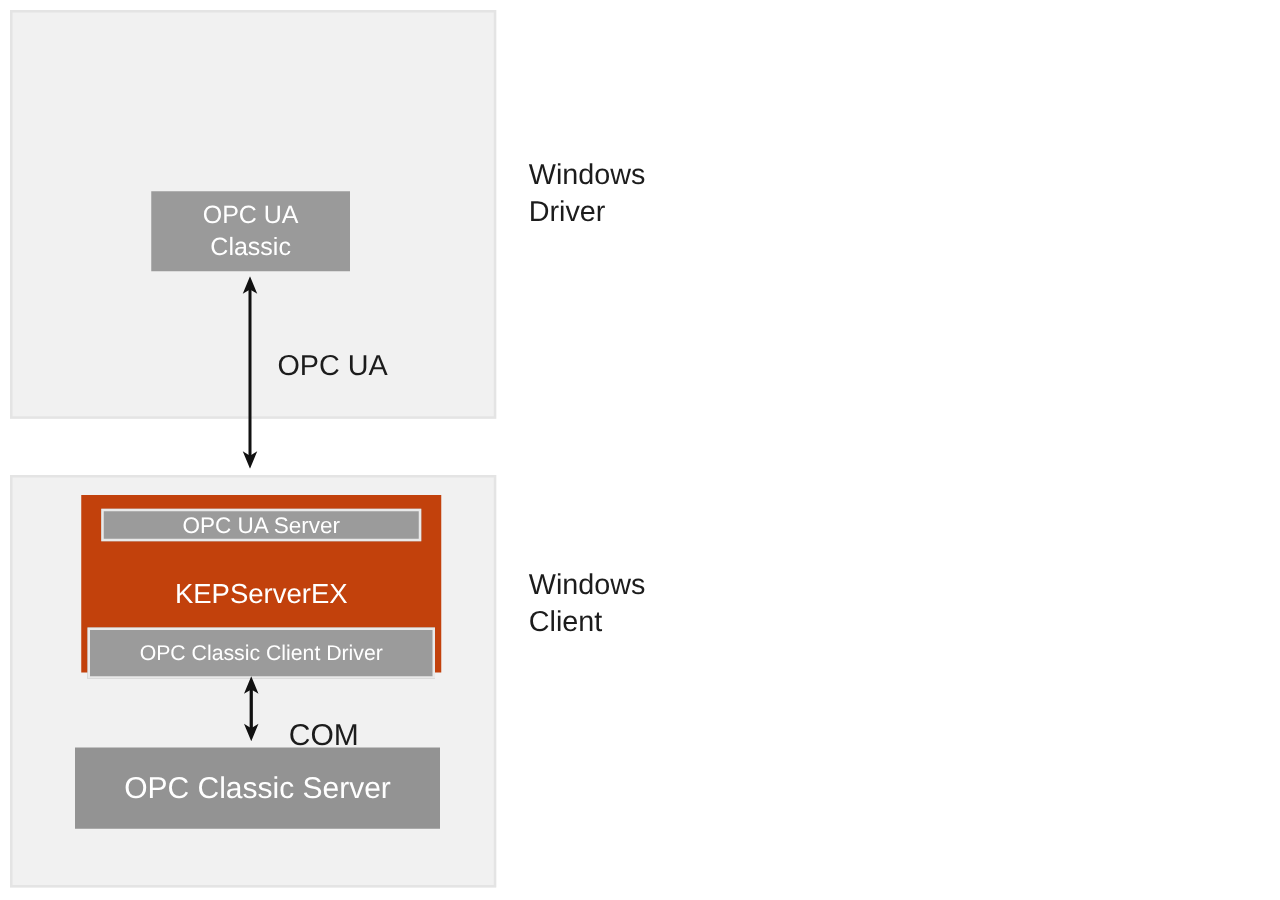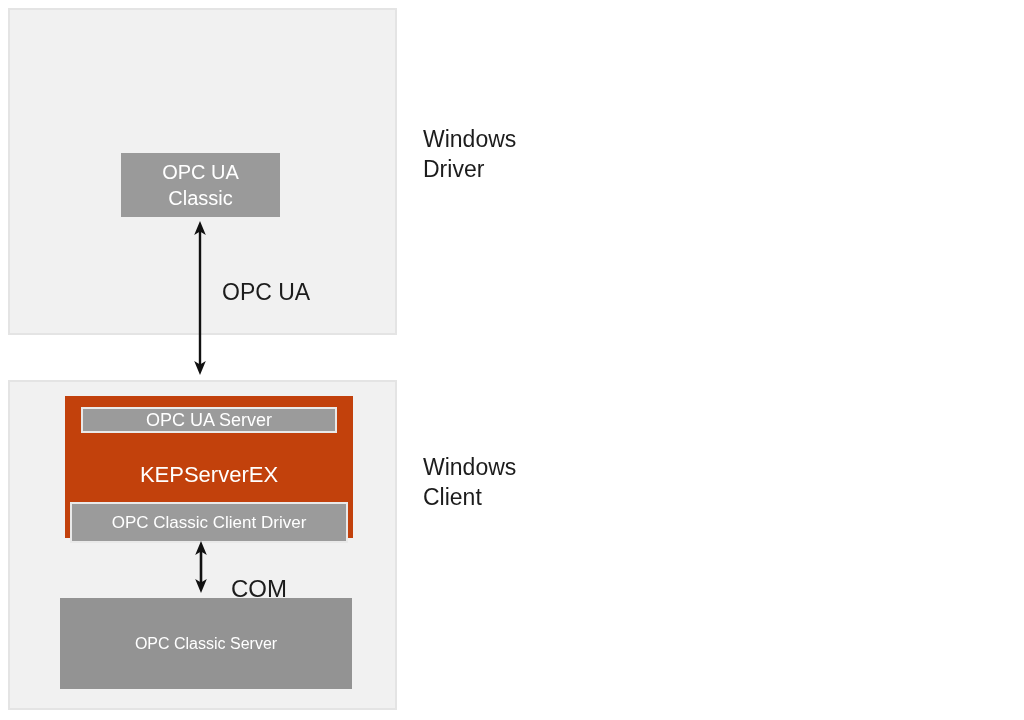--- a/index.html
+++ b/index.html
@@ -66,23 +66,23 @@
     font-size: 17px;
   }
   .kepserver-title {
     position: absolute;
     left: 0; top: 66px; width: 100%;
     text-align: center;
     color: #ffffff;
     font-size: 22px;
   }
   .opc-classic-server {
-    left: 60px; top: 598px; width: 292px; height: 91px;
+    left: 60px; top: 598px; width: 292px; height: 65px;
     background: #939393;
-    font-size: 16px;
+    font-size: 24px;
   }
 
   .arrow-svg { position: absolute; }
   .arrow-opc-ua { left: 190px; top: 221px; }
   .arrow-com   { left: 191px; top: 541px; }
 
   .conn-label {
     position: absolute;
     color: #1c1c1c;
     white-space: nowrap;

